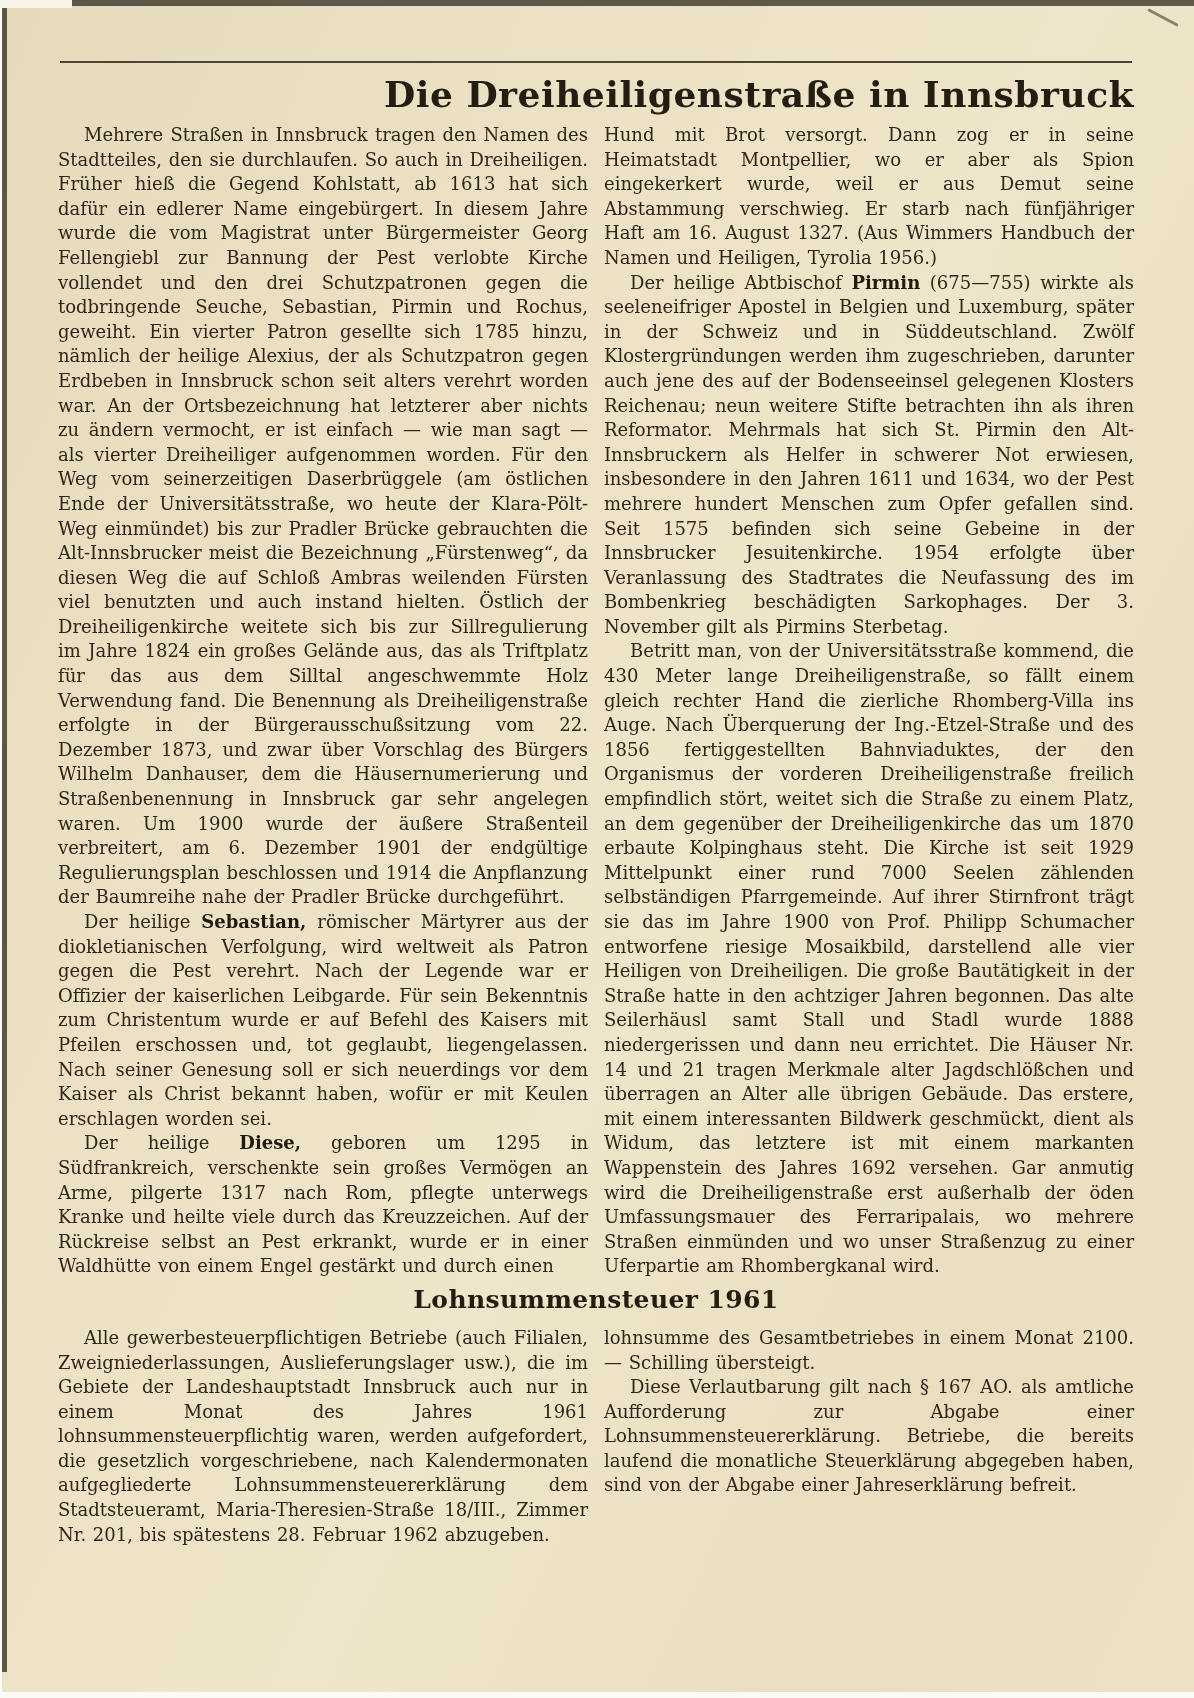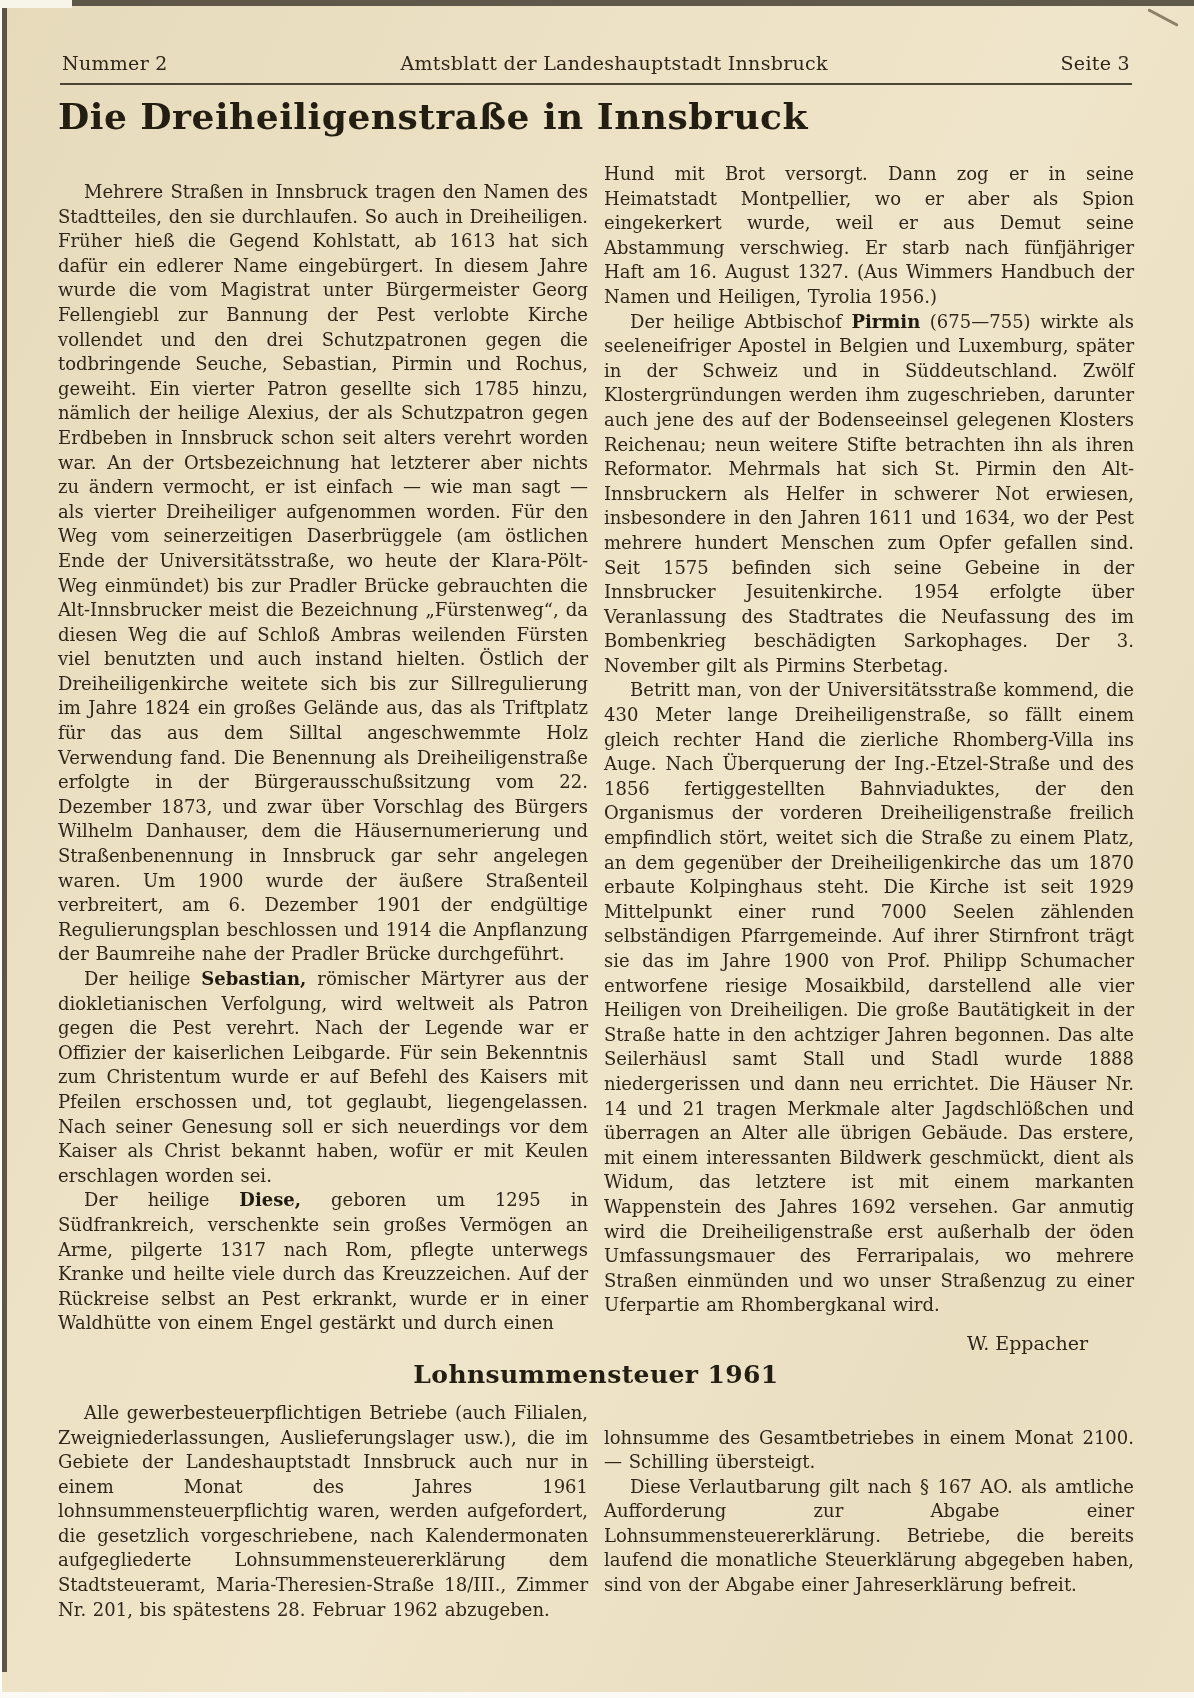--- a/index.html
+++ b/index.html
@@ -24,24 +24,24 @@
 
   .masthead{
     display:flex;justify-content:space-between;align-items:baseline;
     font-size:19px;letter-spacing:.3px;
     padding:0 4px;
   }
   .masthead .center{flex:1;text-align:center;}
   .rule{border:none;border-top:2px solid #4c4434;margin:9px 2px 0 2px;height:0;}
 
   h1.title{
-    font-size:36px;font-weight:bold;text-align:left;
-    margin:10px 0 25px 0;letter-spacing:.5px;color:#241e12;
+    font-size:36px;font-weight:bold;text-align:right;
+    margin:10px 0 8px 0;letter-spacing:.5px;color:#241e12;
   }
-  .cols{display:flex;gap:16px;align-items:center;}
+  .cols{display:flex;gap:16px;align-items:flex-start;}
   .col{flex:1;min-width:0;}
 
   .par{
     margin:0;font-size:18px;line-height:24.6px;text-align:justify;
     text-indent:26px;word-spacing:1px;
   }
   .par.no-indent{text-indent:0;}
   .par b{color:#201a0f;}
 
   .sig-right{
@@ -60,40 +60,34 @@
 <div class="page">
   <span class="edge-left-white"></span>
   <span class="edge-left"></span>
   <span class="corner-top-left"></span>
   <span class="edge-top"></span>
   <span class="scratch-top-right"></span>
   <span class="edge-bottom-white"></span>
 
   <div class="content">
 
-    <div class="masthead">
-      <span>Nummer 2</span>
-      <span class="center">Amtsblatt der Landeshauptstadt Innsbruck</span>
-      <span>Seite 3</span>
-    </div>
     <hr class="rule">
 
     <h1 class="title">Die Dreiheiligenstraße in Innsbruck</h1>
 
     <div class="cols">
       <div class="col">
         <p class="par"><span>Mehrere Straßen in Innsbruck tragen den Namen des Stadtteiles, den sie durchlaufen. So auch in Dreiheiligen. Früher hieß die Gegend Kohlstatt, ab 1613 hat sich dafür ein edlerer Name eingebürgert. In diesem Jahre wurde die vom Magistrat unter Bürgermeister Georg Fellengiebl zur Bannung der Pest verlobte Kirche vollendet und den drei Schutzpatronen gegen die todbringende Seuche, Sebastian, Pirmin und Rochus, geweiht. Ein vierter Patron gesellte sich 1785 hinzu, nämlich der heilige Alexius, der als Schutzpatron gegen Erdbeben in Innsbruck schon seit alters verehrt worden war. An der Ortsbezeichnung hat letzterer aber nichts zu ändern vermocht, er ist einfach — wie man sagt — als vierter Dreiheiliger aufgenommen worden. Für den Weg vom seinerzeitigen Daserbrüggele (am östlichen Ende der Universitätsstraße, wo heute der Klara-Pölt-Weg einmündet) bis zur Pradler Brücke gebrauchten die Alt-Innsbrucker meist die Bezeichnung „Fürstenweg“, da diesen Weg die auf Schloß Ambras weilenden Fürsten viel benutzten und auch instand hielten. Östlich der Dreiheiligenkirche weitete sich bis zur Sillregulierung im Jahre 1824 ein großes Gelände aus, das als Triftplatz für das aus dem Silltal angeschwemmte Holz Verwendung fand. Die Benennung als Dreiheiligenstraße erfolgte in der Bürgerausschußsitzung vom 22. Dezember 1873, und zwar über Vorschlag des Bürgers Wilhelm Danhauser, dem die Häusernumerierung und Straßenbenennung in Innsbruck gar sehr angelegen waren. Um 1900 wurde der äußere Straßenteil verbreitert, am 6. Dezember 1901 der endgültige Regulierungsplan beschlossen und 1914 die Anpflanzung der Baumreihe nahe der Pradler Brücke durchgeführt.</span><b></b><span></span></p>
         <p class="par"><span>Der heilige </span><b>Sebastian,</b><span> römischer Märtyrer aus der diokletianischen Verfolgung, wird weltweit als Patron gegen die Pest verehrt. Nach der Legende war er Offizier der kaiserlichen Leibgarde. Für sein Bekenntnis zum Christentum wurde er auf Befehl des Kaisers mit Pfeilen erschossen und, tot geglaubt, liegengelassen. Nach seiner Genesung soll er sich neuerdings vor dem Kaiser als Christ bekannt haben, wofür er mit Keulen erschlagen worden sei.</span></p>
         <p class="par"><span>Der heilige </span><b>Diese,</b><span> geboren um 1295 in Südfrankreich, verschenkte sein großes Vermögen an Arme, pilgerte 1317 nach Rom, pflegte unterwegs Kranke und heilte viele durch das Kreuzzeichen. Auf der Rückreise selbst an Pest erkrankt, wurde er in einer Waldhütte von einem Engel gestärkt und durch einen</span></p>
       </div>
       <div class="col">
         <p class="par no-indent"><span>Hund mit Brot versorgt. Dann zog er in seine Heimatstadt Montpellier, wo er aber als Spion eingekerkert wurde, weil er aus Demut seine Abstammung verschwieg. Er starb nach fünfjähriger Haft am 16. August 1327. (Aus Wimmers Handbuch der Namen und Heiligen, Tyrolia 1956.)</span><b></b><span></span></p>
         <p class="par"><span>Der heilige Abtbischof </span><b>Pirmin</b><span> (675—755) wirkte als seeleneifriger Apostel in Belgien und Luxemburg, später in der Schweiz und in Süddeutschland. Zwölf Klostergründungen werden ihm zugeschrieben, darunter auch jene des auf der Bodenseeinsel gelegenen Klosters Reichenau; neun weitere Stifte betrachten ihn als ihren Reformator. Mehrmals hat sich St. Pirmin den Alt-Innsbruckern als Helfer in schwerer Not erwiesen, insbesondere in den Jahren 1611 und 1634, wo der Pest mehrere hundert Menschen zum Opfer gefallen sind. Seit 1575 befinden sich seine Gebeine in der Innsbrucker Jesuitenkirche. 1954 erfolgte über Veranlassung des Stadtrates die Neufassung des im Bombenkrieg beschädigten Sarkophages. Der 3. November gilt als Pirmins Sterbetag.</span></p>
         <p class="par"><span>Betritt man, von der Universitätsstraße kommend, die 430 Meter lange Dreiheiligenstraße, so fällt einem gleich rechter Hand die zierliche Rhomberg-Villa ins Auge. Nach Überquerung der Ing.-Etzel-Straße und des 1856 fertiggestellten Bahnviaduktes, der den Organismus der vorderen Dreiheiligenstraße freilich empfindlich stört, weitet sich die Straße zu einem Platz, an dem gegenüber der Dreiheiligenkirche das um 1870 erbaute Kolpinghaus steht. Die Kirche ist seit 1929 Mittelpunkt einer rund 7000 Seelen zählenden selbständigen Pfarrgemeinde. Auf ihrer Stirnfront trägt sie das im Jahre 1900 von Prof. Philipp Schumacher entworfene riesige Mosaikbild, darstellend alle vier Heiligen von Dreiheiligen. Die große Bautätigkeit in der Straße hatte in den achtziger Jahren begonnen. Das alte Seilerhäusl samt Stall und Stadl wurde 1888 niedergerissen und dann neu errichtet. Die Häuser Nr. 14 und 21 tragen Merkmale alter Jagdschlößchen und überragen an Alter alle übrigen Gebäude. Das erstere, mit einem interessanten Bildwerk geschmückt, dient als Widum, das letztere ist mit einem markanten Wappenstein des Jahres 1692 versehen. Gar anmutig wird die Dreiheiligenstraße erst außerhalb der öden Umfassungsmauer des Ferraripalais, wo mehrere Straßen einmünden und wo unser Straßenzug zu einer Uferpartie am Rhombergkanal wird.</span><b></b><span></span></p>
-        <p class="sig-right">W. Eppacher</p>
       </div>
     </div>
 
     <h2 class="title2">Lohnsummensteuer 1961</h2>
 
     <div class="cols">
       <div class="col">
         <p class="par"><span>Alle gewerbesteuerpflichtigen Betriebe (auch Filialen, Zweigniederlassungen, Auslieferungslager usw.), die im Gebiete der Landeshauptstadt Innsbruck auch nur in einem Monat des Jahres 1961 lohnsummensteuerpflichtig waren, werden aufgefordert, die gesetzlich vorgeschriebene, nach Kalendermonaten aufgegliederte Lohnsummensteuererklärung dem Stadtsteueramt, Maria-Theresien-Straße 18/III., Zimmer Nr. 201, bis spätestens 28. Februar 1962 abzugeben.</span></p>
       </div>
       <div class="col">

